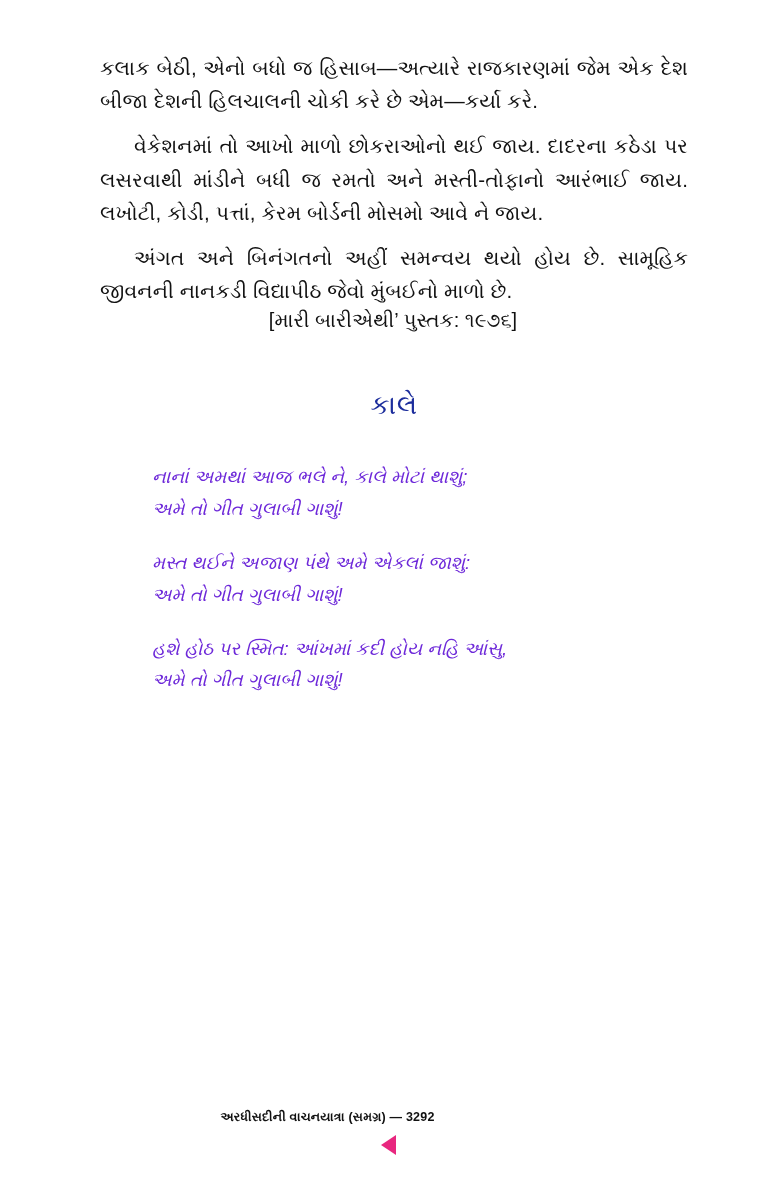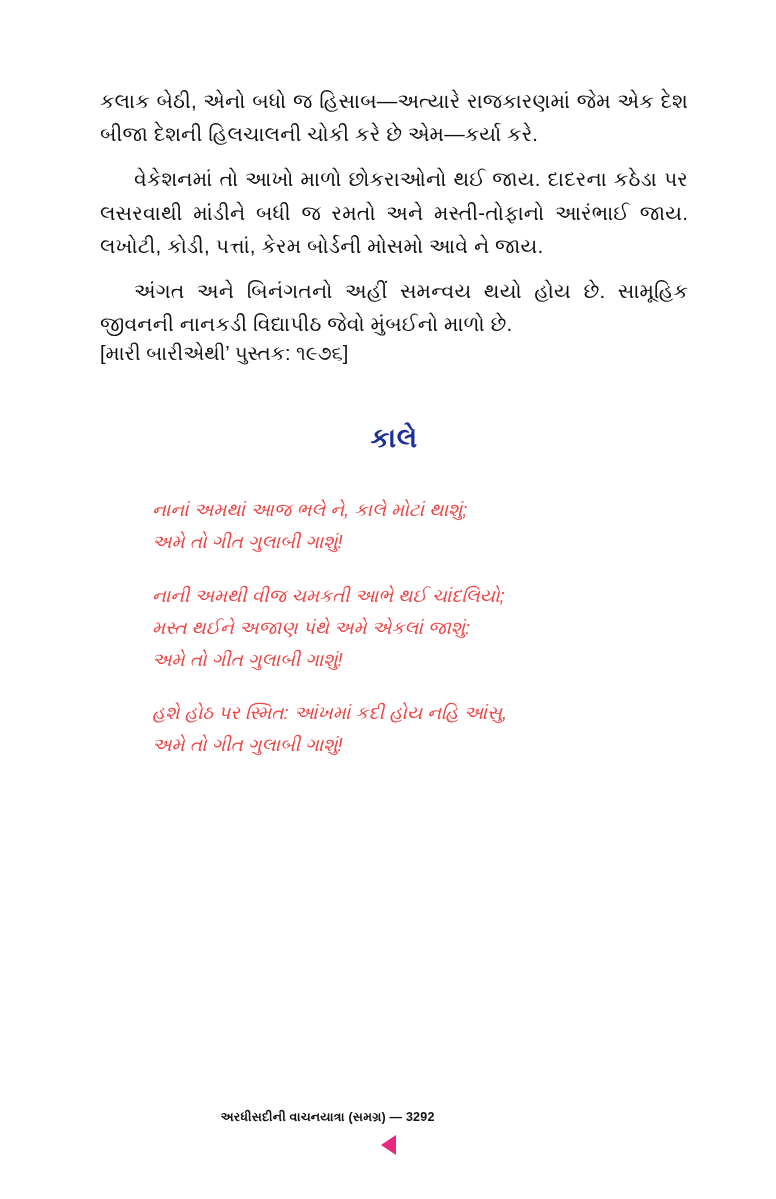--- a/index.html
+++ b/index.html
@@ -14,61 +14,61 @@
     color: #000000;
     position: relative;
     overflow: hidden;
   }
   .page {
     position: absolute;
     left: 0; top: 0;
     width: 776px;
     height: 1199px;
     box-sizing: border-box;
-    padding: 84px 88px 0 100px;
+    padding: 51px 88px 0 100px;
   }
   .prose {
     font-family: "Liberation Sans", sans-serif;
     font-size: 20.5px;
     line-height: 1.62;
     text-align: justify;
     text-justify: inter-word;
     color: #111111;
     letter-spacing: 0.1px;
   }
   .prose p {
     margin: 0 0 2px 0;
   }
   .prose p.indent {
     text-indent: 34px;
     margin-top: 12px;
   }
   .source-line {
     margin-top: 0;
-    text-align: left;
+    text-align: center;
     font-size: 20px;
     color: #111111;
     font-family: "Liberation Sans", sans-serif;
     padding-right: 2px;
   }
   .poem-title {
     margin-top: 58px;
     text-align: center;
     color: #1c2d9c;
     font-size: 27px;
-    font-weight: bold;
+    font-weight: normal;
     letter-spacing: 0.5px;
   }
   .poem {
     margin-top: 40px;
     padding-left: 52px;
     font-style: italic;
     font-size: 18.5px;
     line-height: 1.72;
-    color: #ef4444;
+    color: #6d28d9;
   }
   .stanza {
     margin-bottom: 22px;
   }
   .stanza .line {
     white-space: nowrap;
   }
   .footer {
     position: absolute;
     left: 0;
@@ -113,21 +113,20 @@
   <div class="poem-title">કાલે</div>
 
   <div class="poem">
 
     <div class="stanza">
       <div class="line">નાનાં અમથાં આજ ભલે ને, કાલે મોટાં થાશું;</div>
       <div class="line">અમે તો ગીત ગુલાબી ગાશું!</div>
     </div>
 
     <div class="stanza">
-      <div class="line">નાની અમથી વીજ ચમકતી આભે થઈ ચાંદલિયો;</div>
       <div class="line">મસ્ત થઈને અજાણ પંથે અમે એકલાં જાશું:</div>
       <div class="line">અમે તો ગીત ગુલાબી ગાશું!</div>
     </div>
 
     <div class="stanza">
       <div class="line">હશે હોઠ પર સ્મિત: આંખમાં કદી હોય નહિ આંસુ,</div>
       <div class="line">અમે તો ગીત ગુલાબી ગાશું!</div>
     </div>
 
   </div>

